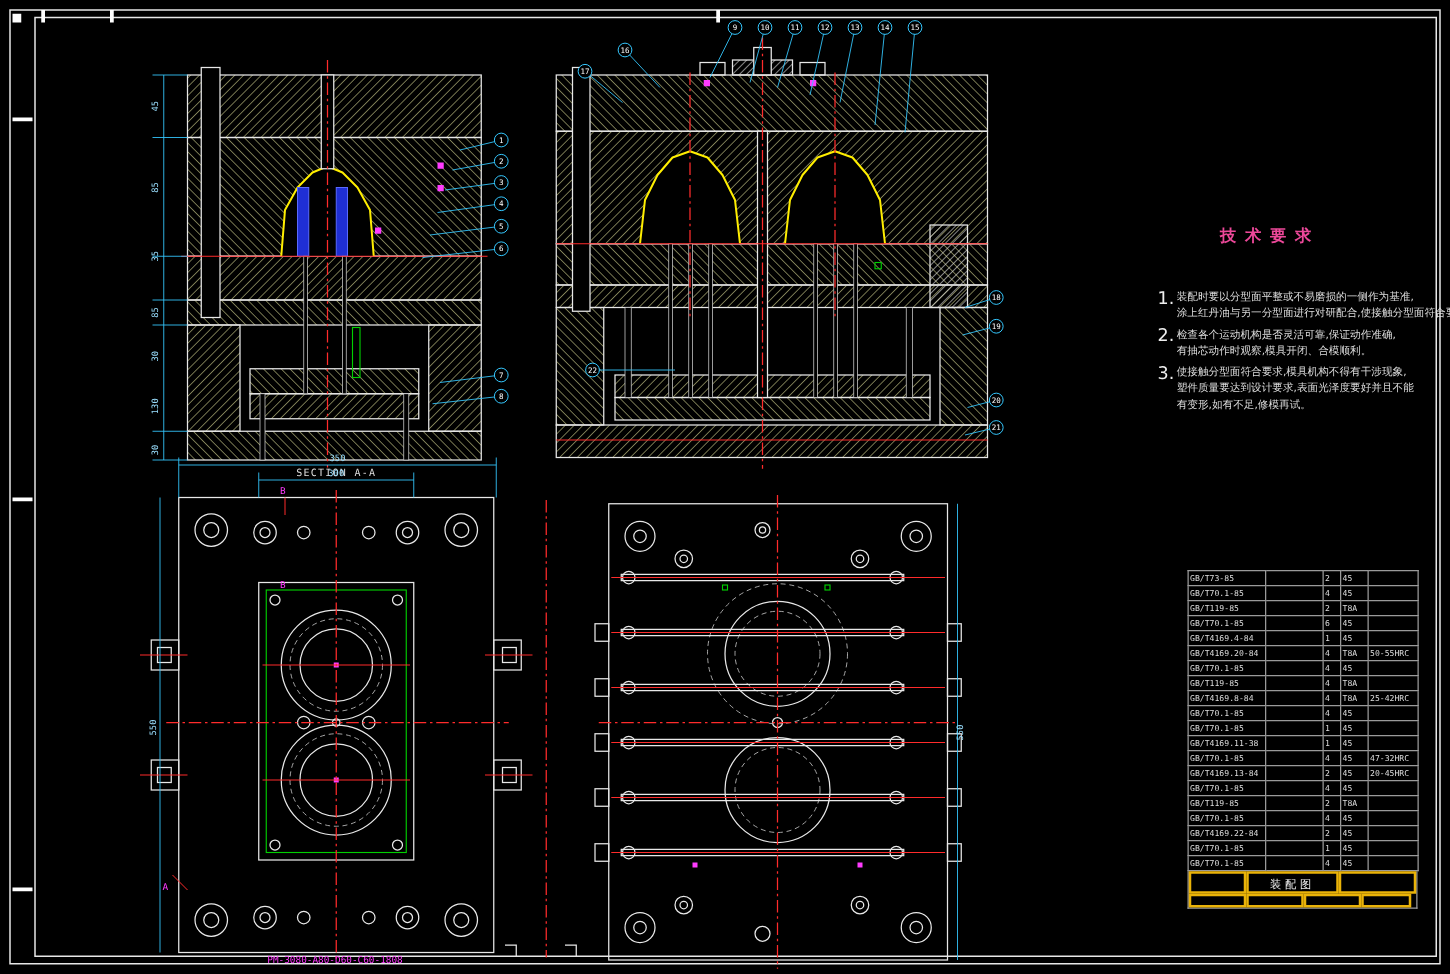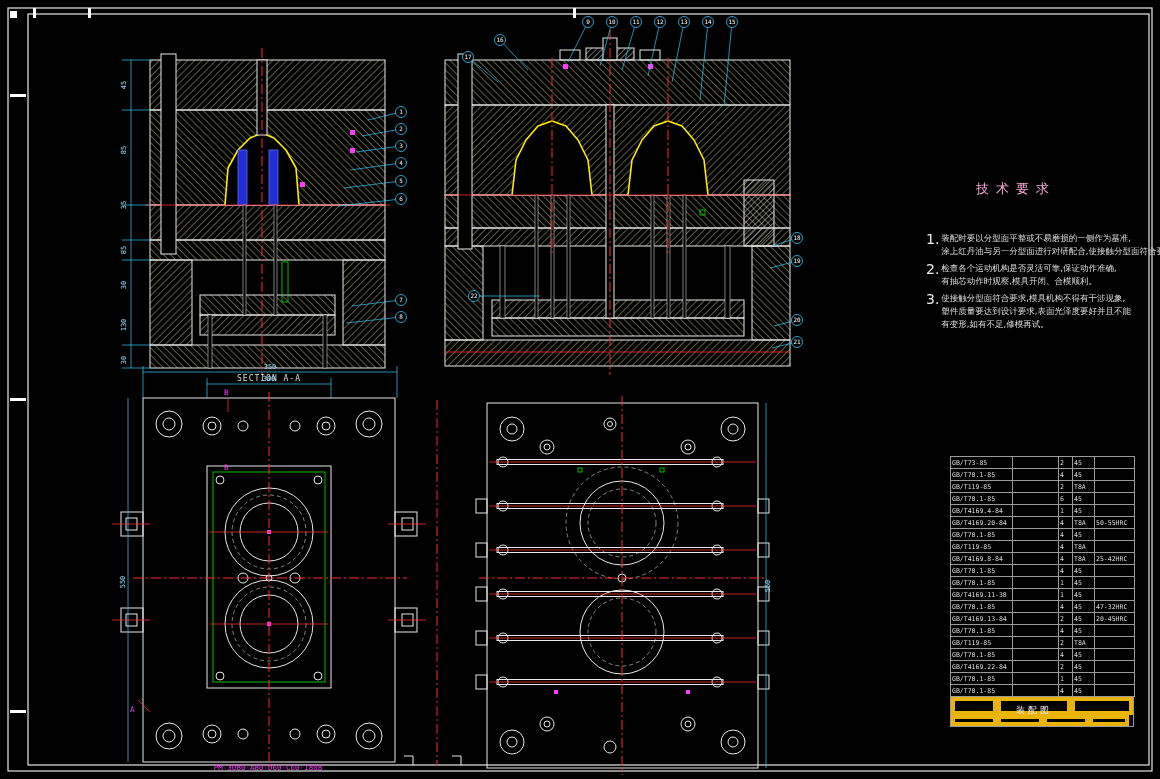--- a/index.html
+++ b/index.html
@@ -20,31 +20,31 @@
   .wcirc{fill:none;stroke:#e8e8e8;stroke-width:1;}
   .dcirc{fill:none;stroke:#bdbdbd;stroke-width:.7;stroke-dasharray:4 3;}
   .balloon-num{fill:#fff;font:6px "DejaVu Sans Mono",monospace;}
   .dim-text{fill:#9adfff;font:7px "DejaVu Sans Mono",monospace;}
   .lbl{fill:#ddd;font:8px "DejaVu Sans Mono",monospace;letter-spacing:1px;}
   .magtext{fill:#ff3bff;font:7.5px "DejaVu Sans Mono",monospace;}
 
   .watermark{position:absolute;left:474px;top:366px;font-size:30px;font-weight:700;
              color:#f5f5f5;letter-spacing:10px;white-space:nowrap;}
   .tech{position:absolute;left:910px;top:180px;width:212px;color:#ddd;}
-  .tech-title{font-size:13px;letter-spacing:7px;text-align:center;color:#f9a8d4;margin-bottom:34px;}
+  .tech-title{font-size:13px;letter-spacing:7px;text-align:center;color:#ec4899;margin-bottom:34px;font-weight:bold;}
   .tech-item{display:flex;align-items:flex-start;margin:0 0 4px 16px;font-size:8.5px;line-height:13px;}
   .tech-no{font-size:14px;line-height:14px;margin-right:2px;color:#eee;}
   .tech-lines div{white-space:nowrap;}
   .bom{position:absolute;left:950px;top:456px;width:184px;}
   .bom table{border-collapse:collapse;width:100%;table-layout:fixed;}
   .bom td{border:1px solid #9a9a9a;height:11px;font-size:6.5px;color:#ddd;padding:0 1px;
           overflow:hidden;white-space:nowrap;font-family:"DejaVu Sans Mono",monospace;}
   .tblock{border:1px solid #9a9a9a;border-top:none;}
   .tblock-row{display:flex;}
-  .tblock-cell{border:4px solid #eab308;color:#eee;box-sizing:border-box;}
+  .tblock-cell{border:2px solid #eab308;color:#eee;box-sizing:border-box;}
   .tb-name{width:74px;height:18px;font-size:9px;text-align:center;line-height:18px;letter-spacing:3px;}
   .tb-sm1{width:46px;height:18px;}
   .tb-sm2{width:62px;height:18px;}
   .tb-b{width:46px;height:11px;}
 </style>
 </head>
 <body>
 
 <div id="stage">
 

